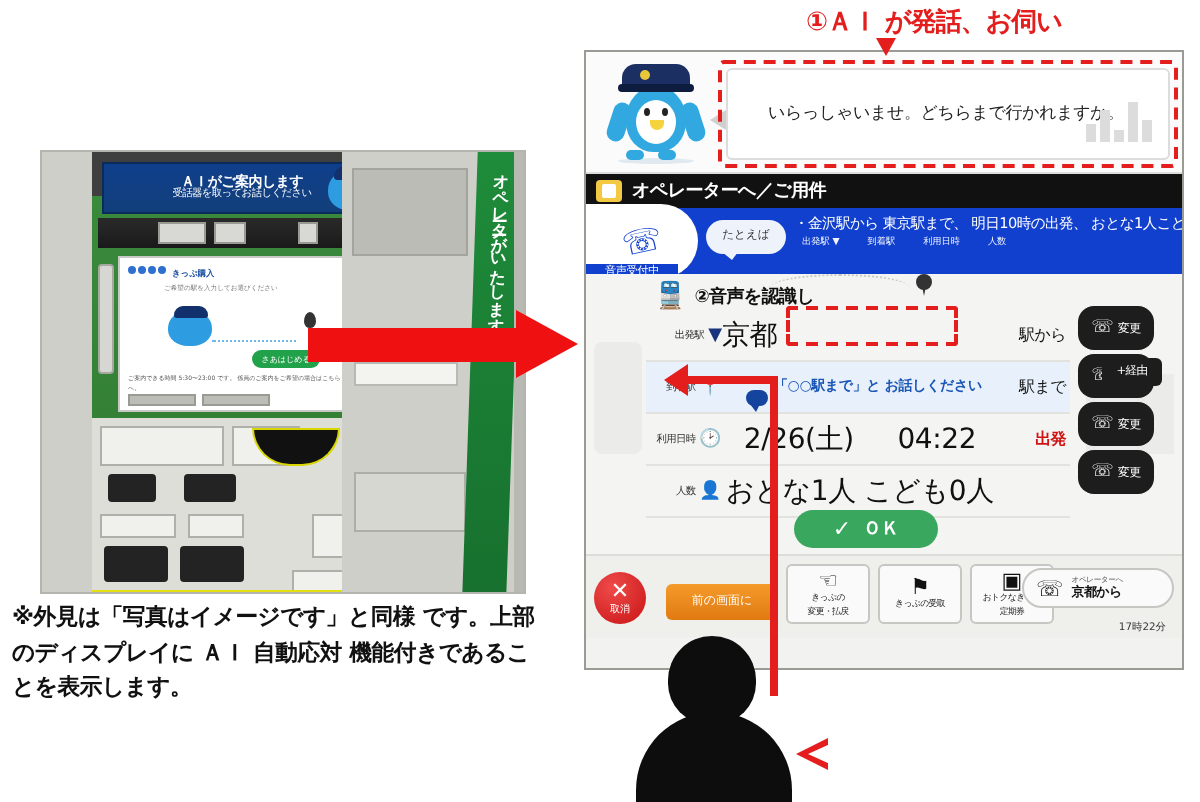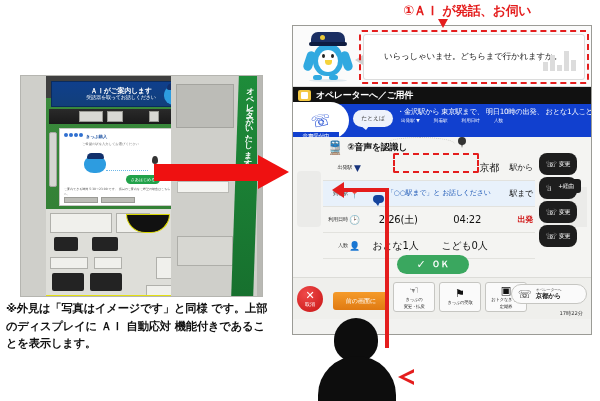--- a/index.html
+++ b/index.html
@@ -173,22 +173,22 @@
   .fh-pin{position:absolute;left:165px;top:0px;width:8px;height:11px;}
   .fh-pin:before{content:"";position:absolute;left:0;top:0;width:8px;height:8px;border-radius:50%;background:#333;}
   .fh-pin:after{content:"";position:absolute;left:2.5px;top:6px;border-left:1.5px solid transparent;border-right:1.5px solid transparent;border-top:5px solid #333;}
 
   .rows{position:absolute;left:30px;top:18px;width:212px;}
   .row{display:flex;align-items:center;height:26px;border-bottom:1px solid #e2e2de;}
   .row.hl{background:#e8f1fb;}
   .row .lab{width:38px;display:flex;align-items:center;justify-content:flex-end;gap:2px;flex:0 0 auto;}
   .lab-txt{font-size:5.2px;color:#333;letter-spacing:-.3px;}
   .lab-ico{font-size:9px;color:#18347c;}
-  .row .val{flex:1;text-align:right;font-size:10px;color:#111;letter-spacing:-.2px;}
-  .row .val.small{font-size:7px;color:#1a56b5;line-height:1.15;text-align:left;padding-left:26px;position:relative;}
+  .row .val{flex:1;text-align:left;font-size:14px;color:#111;letter-spacing:-.2px;}
+  .row .val.small{font-size:7px;color:#1a56b5;line-height:1.15;text-align:left;padding-left:26px;position:relative;font-weight:bold;}
   .val.small .sp-bubble{position:absolute;left:12px;top:6px;width:11px;height:8px;background:#15449e;border-radius:5px;}
   .val.small .sp-bubble:after{content:"";position:absolute;left:2px;bottom:-3px;border-left:3px solid transparent;border-right:2px solid transparent;border-top:4px solid #15449e;}
   .row .suffix{width:36px;font-size:8px;color:#111;text-align:right;padding-right:2px;flex:0 0 auto;letter-spacing:-.3px;}
   .row .suffix.dep{color:#d01414;font-weight:bold;}
   .dtrow .val{display:flex;justify-content:space-around;align-items:center;}
 
   
   .dash-kyoto{position:absolute;left:100px;top:16px;width:86px;height:20px;border:2.5px dashed #e41d1d;border-radius:2px;}
 
   .chg-col{position:absolute;left:246px;top:16px;display:flex;flex-direction:column;gap:2px;}

